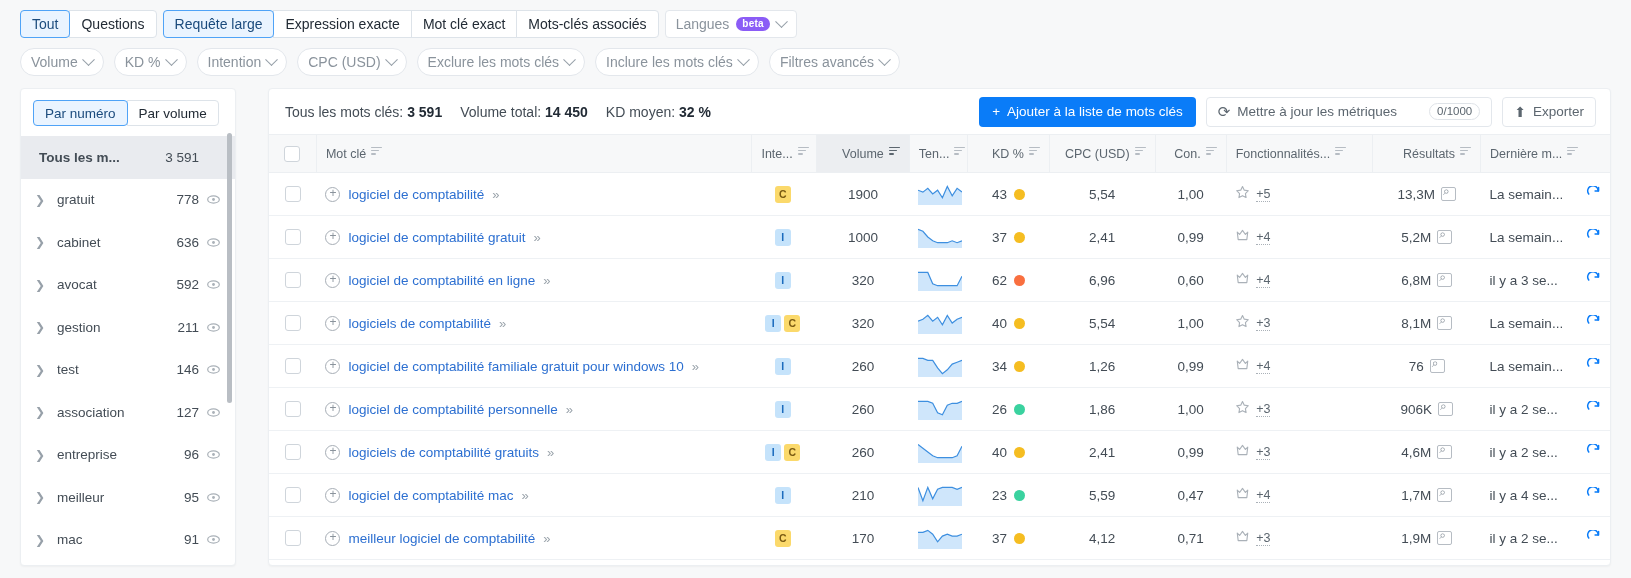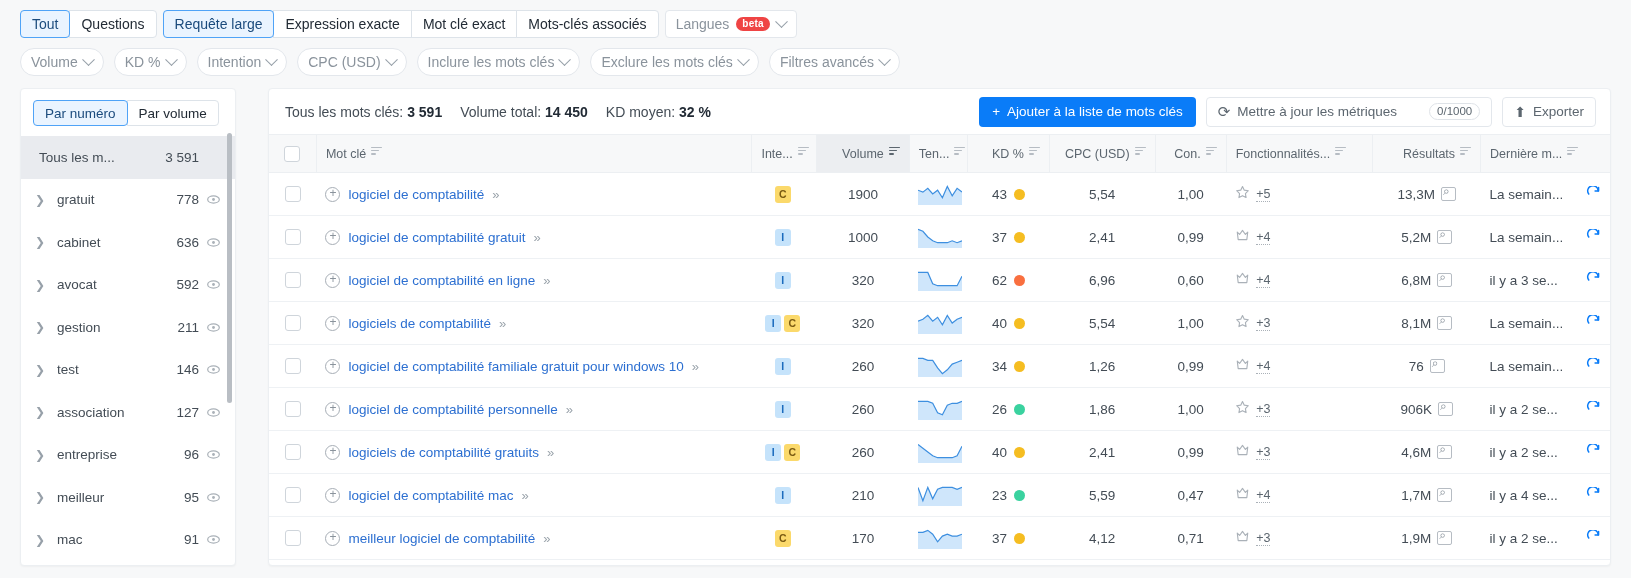--- a/index.html
+++ b/index.html
@@ -34,21 +34,21 @@
   .gap6 { width: 6px; }
 
   .pill {
     height: 28px; padding: 0 10px; border-radius: 14px;
     display: inline-flex; align-items: center; gap: 6px;
     border: 1px solid #e3e7ec; background: #fff;
     font-size: 14px; color: #8a939c; cursor: pointer; white-space: nowrap;
   }
   .pill.lang { border-radius: 4px; gap: 7px; }
   .badge-beta {
-    background: #ef4444; color: #fff; font-size: 10px; font-weight: bold;
+    background: #8b5cf6; color: #fff; font-size: 10px; font-weight: bold;
     border-radius: 8px; padding: 1px 6px 2px 6px; letter-spacing: .2px; text-align: right;
   }
   .chev { display: inline-block; width: 9px; height: 9px;
     border-right: 1.8px solid #97a0a9; border-bottom: 1.8px solid #97a0a9;
     transform: rotate(45deg) translate(-2px,-2px); }
 
   
   .content { display: flex; padding: 12px 20px 0 20px; gap: 32px; height: 490px; }
 
   
@@ -64,21 +64,21 @@
   .side-row {
     height: 42.5px; display: flex; align-items: center;
     padding: 0 14px 0 14px; font-size: 13.5px; color: #434c55; cursor: pointer;
   }
   .side-row.all { background: #e9ebef; padding-left: 18px; color: #434c55; }
   .side-row .arrow {
     width: 12px; flex: none; color: #97a0a9; font-size: 12px;
     display: flex; align-items: center;
   }
   .side-row .nm { flex: 1; padding-left: 10px; }
-  .side-row.all .nm { padding-left: 0; }
+  .side-row.all .nm { padding-left: 0; font-weight: bold; }
   .side-row .ct { color: #434c55; font-size: 13.5px; }
   .eye { width: 22px; display: flex; justify-content: flex-end; }
   .side-scroll {
     position: absolute; right: 3px; top: 44px; width: 5px; height: 270px;
     background: #b9bec4; border-radius: 3px;
   }
 
   
   .panel {
     flex: 1; background: #fff; border: 1px solid #eceff2; border-radius: 4px;
@@ -210,25 +210,25 @@
       </div>
     <div class="pill">
       <span>Intention</span>
       <span class="chev"></span>
       </div>
     <div class="pill">
       <span>CPC (USD)</span>
       <span class="chev"></span>
       </div>
     <div class="pill">
+      <span>Exclure les mots clés</span>
+      <span class="chev"></span>
+      </div>
+    <div class="pill">
       <span>Inclure les mots clés</span>
-      <span class="chev"></span>
-      </div>
-    <div class="pill">
-      <span>Exclure les mots clés</span>
       <span class="chev"></span>
       </div>
     <div class="pill">
       <span>Filtres avancés</span>
       <span class="chev"></span>
       </div>
   </div>
 </div>
 
 <div class="content">

